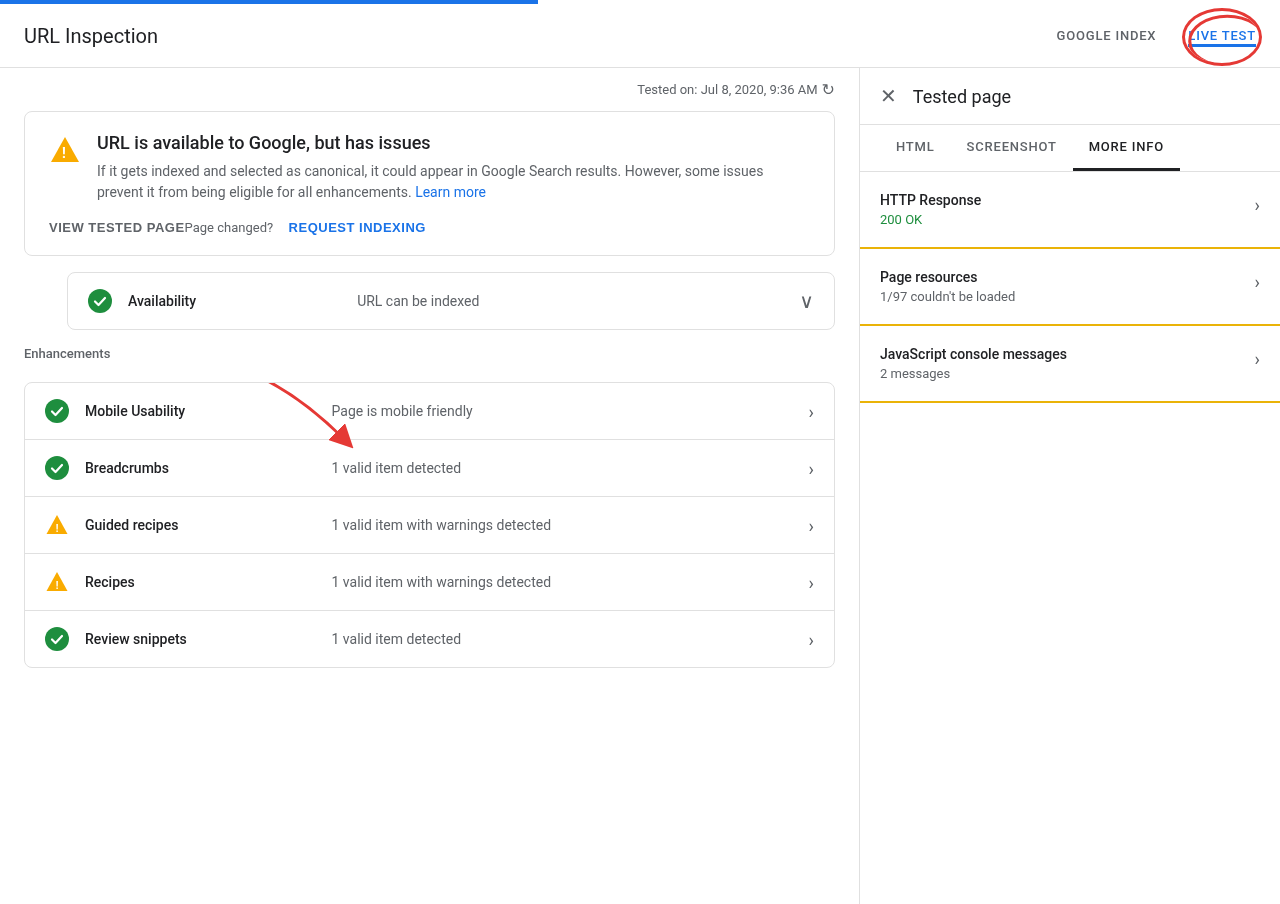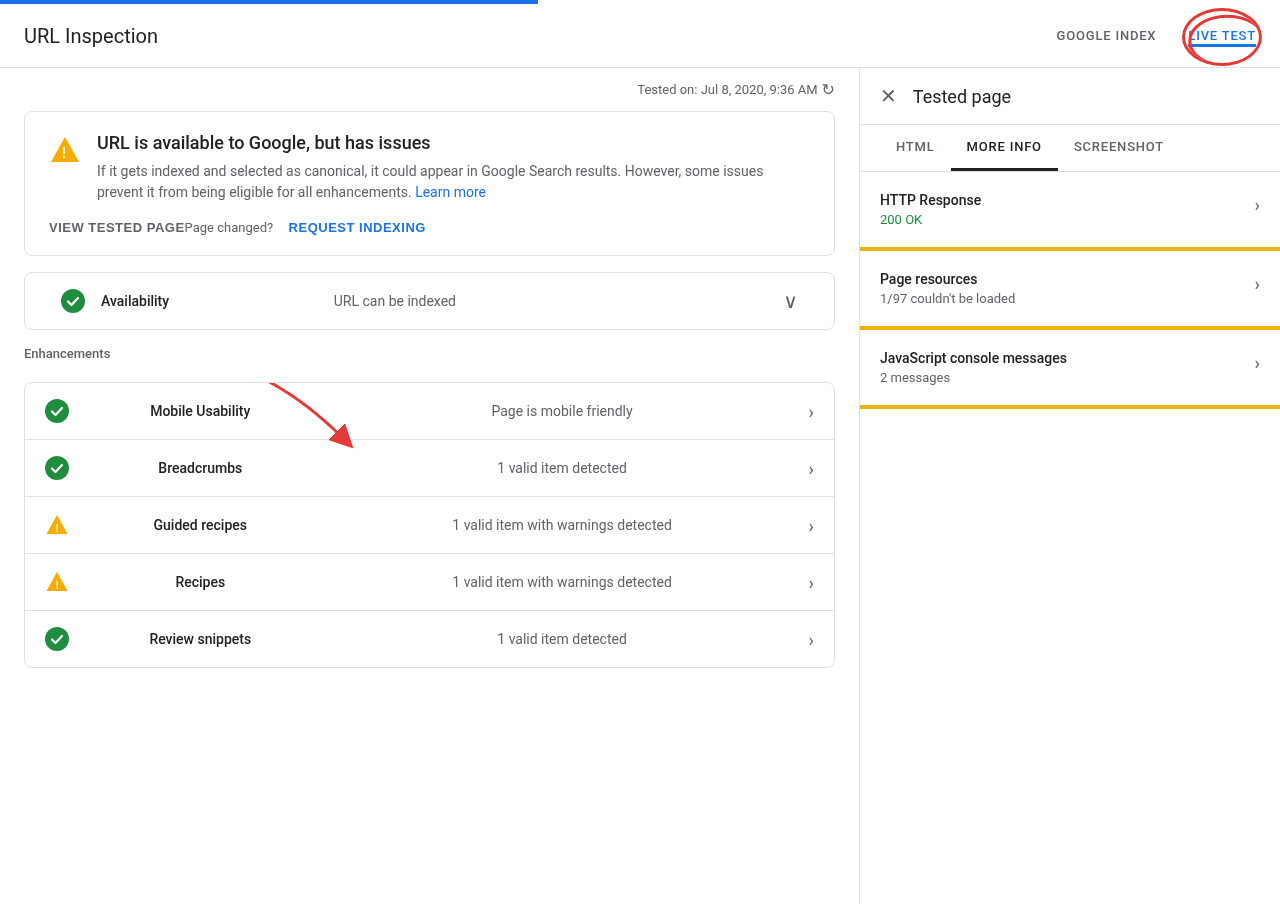--- a/index.html
+++ b/index.html
@@ -158,26 +158,27 @@
     .page-changed-text {
       font-size: 13px;
       color: #5f6368;
       margin-right: 12px;
     }
 
     
     .availability-card {
       border: 1px solid #e0e0e0;
       border-radius: 8px;
-      padding: 16px 36px;
+      padding: 16px 20px;
       margin-bottom: 16px;
       display: flex;
       align-items: center;
       gap: 16px;
       cursor: pointer;
+      margin-left: 43px;
     }
     .avail-label {
       font-size: 14px;
       font-weight: 500;
       flex: 1;
     }
     .avail-value {
       font-size: 14px;
       color: #5f6368;
       flex: 2;
@@ -191,21 +192,20 @@
     .enhancements-label {
       font-size: 13px;
       color: #5f6368;
       margin: 16px 0 21px 0;
       font-weight: 500;
     }
     .enhancements-card {
       border: 1px solid #e0e0e0;
       border-radius: 8px;
       overflow: hidden;
-      text-align: center;
     }
     .enhancement-row {
       display: flex;
       align-items: center;
       gap: 16px;
       padding: 16px 20px;
       border-bottom: 1px solid #e0e0e0;
       cursor: pointer;
       position: relative;
     }
@@ -278,21 +278,21 @@
     }
     .right-panel-body {
       flex: 1;
       overflow-y: auto;
     }
     .info-row {
       display: flex;
       align-items: flex-start;
       justify-content: space-between;
       padding: 20px 20px;
-      border-bottom: 4px solid #eab308;
+      border-bottom: 2px solid #eab308;
       cursor: pointer;
     }
     .info-row-content {
       flex: 1;
     }
     .info-row-title {
       font-size: 14px;
       font-weight: 500;
       color: #202124;
       margin-bottom: 4px;
@@ -455,22 +455,22 @@
 
   </div>
 
   <div class="right-panel">
     <div class="right-panel-header">
       <span class="close-btn">✕</span>
       <span class="right-panel-title">Tested page</span>
     </div>
     <div class="right-panel-tabs">
       <span class="right-tab">HTML</span>
+      <span class="right-tab">SCREENSHOT</span>
       <span class="right-tab active">MORE INFO</span>
-      <span class="right-tab">SCREENSHOT</span>
     </div>
     <div class="right-panel-body">
 
       <div class="info-row" style="position:relative;">
         <div class="info-row-content">
           <div class="info-row-title">HTTP Response</div>
           <div class="info-row-subtitle-green">200 OK</div>
         </div>
         <span class="info-row-arrow">›</span>
       </div>

